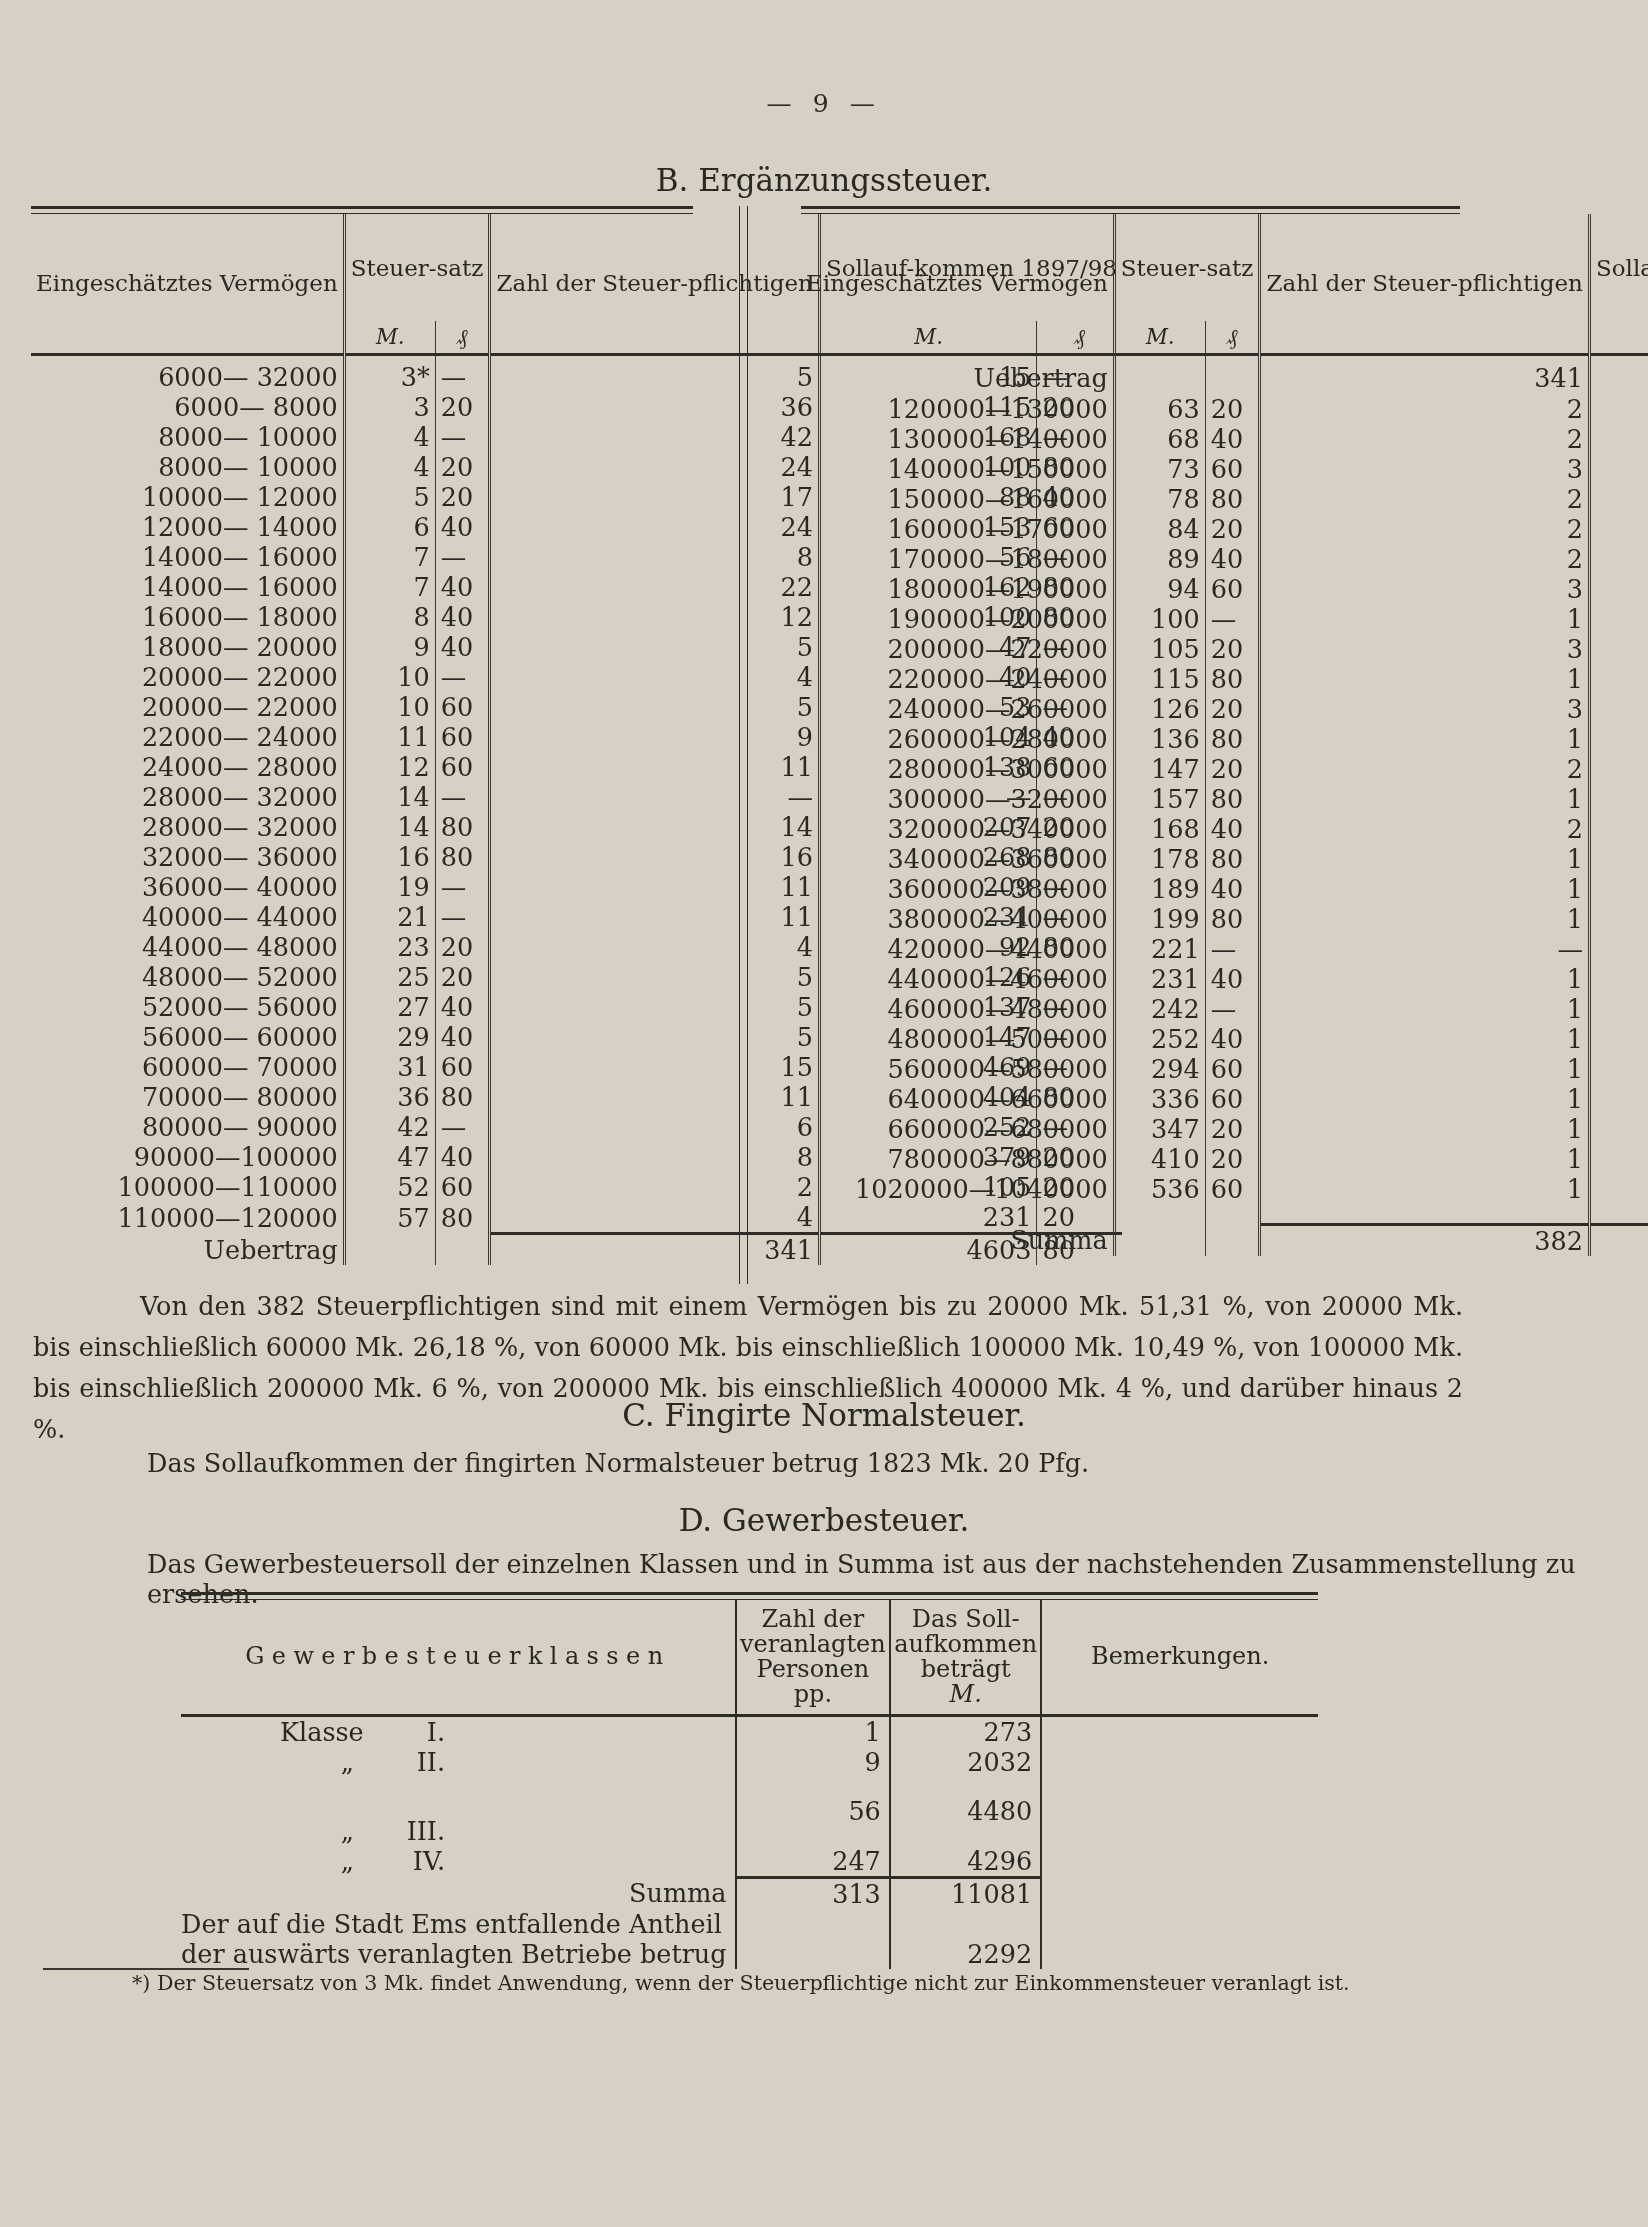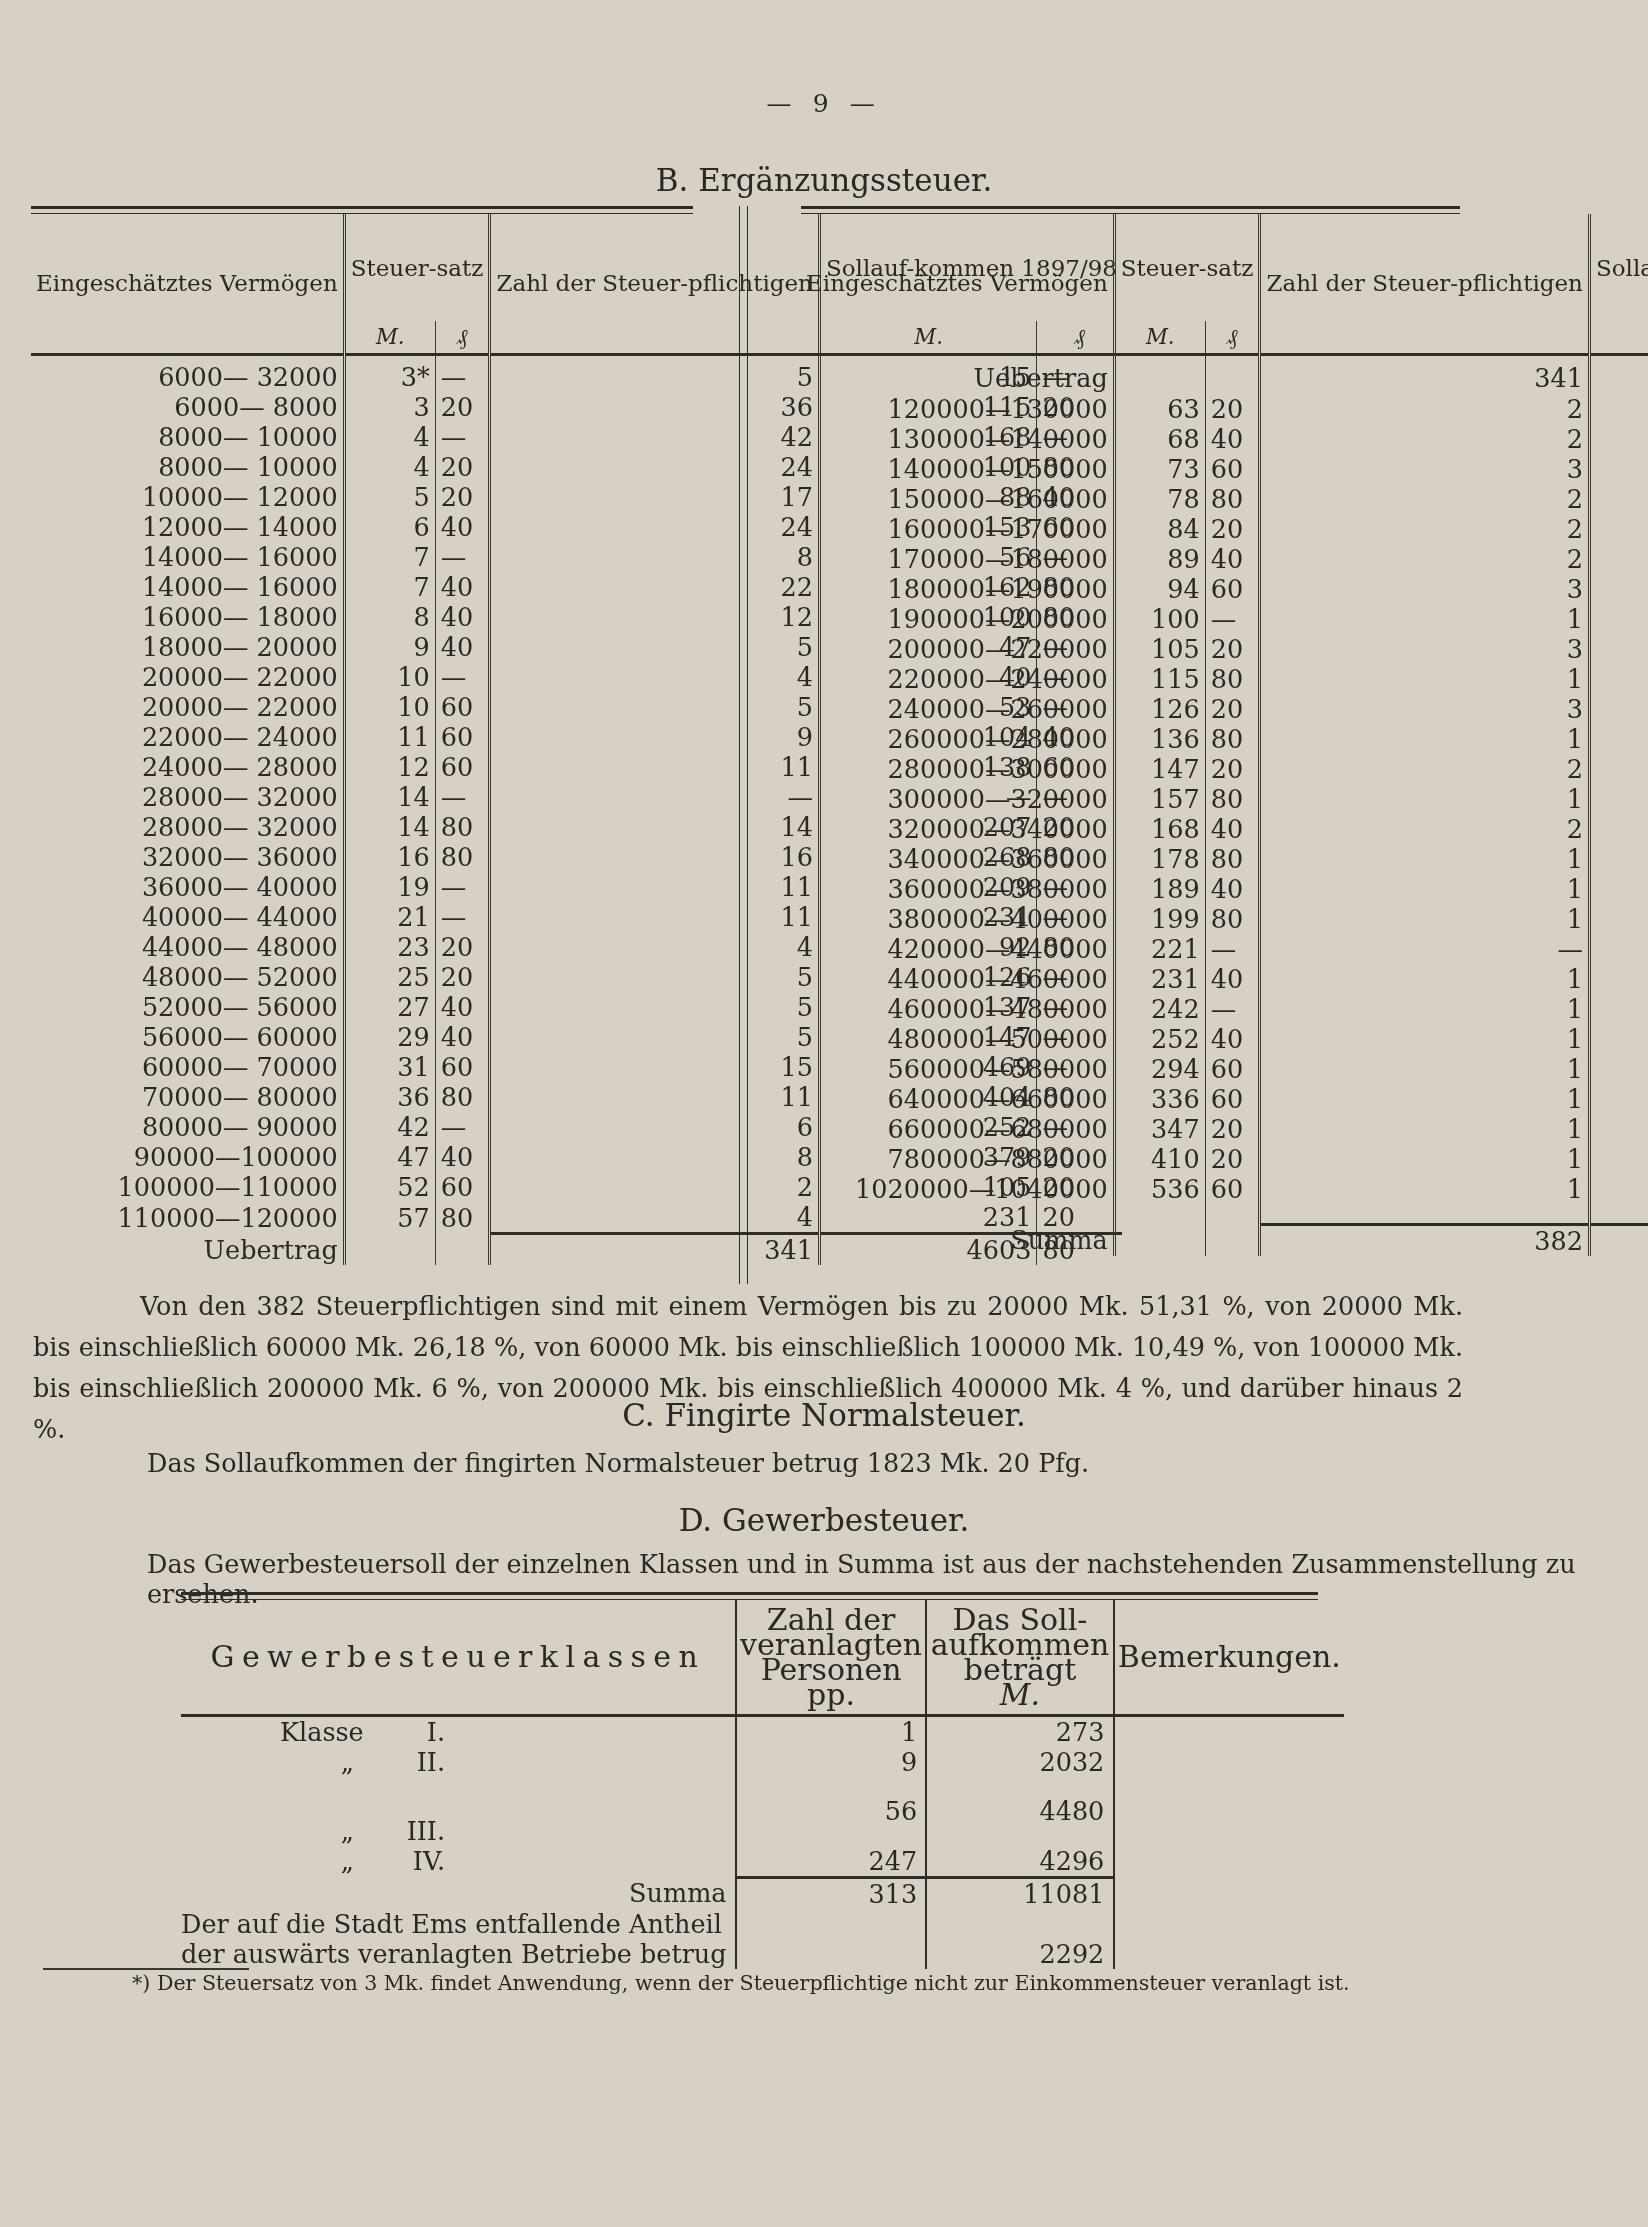--- a/index.html
+++ b/index.html
@@ -30,21 +30,21 @@
   tr.first td { padding-top:6.6px; }
   .center-divider { left:739px; top:206px; width:6.6px; height:1078px; border-left:1.6px solid #2f2b27; border-right:1.6px solid #2f2b27; }
   .para { left:33px; width:1430px; font-size:25.5px; line-height:41px; text-align:justify; }
   .para .indent { display:inline-block; width:107px; }
   .line { font-size:25.5px; }
   
   .gw { left:181px; top:1592px; width:1137px; }
   .gw .r1 { height:3.3px; background:#2f2b27; }
   .gw .r2 { height:1.6px; background:#2f2b27; margin-top:3.3px; }
   table.gt { border-collapse:collapse; width:100%; font-size:25.5px; }
-  table.gt th { font-weight:normal; font-size:30px; line-height:25px; text-align:center; vertical-align:middle; padding:5px 3.3px; }
+  table.gt th { font-weight:normal; font-size:24px; line-height:25px; text-align:center; vertical-align:middle; padding:5px 3.3px; }
   table.gt thead { border-bottom:3.3px solid #2f2b27; }
   table.gt td { line-height:30px; padding:0 8.2px; white-space:nowrap; }
   .vb { border-left:2.5px solid #2f2b27; }
   .footnote-rule { left:43px; top:1968px; width:206px; height:1.6px; background:#3a3631; }
   .footnote { left:132px; top:1971px; font-size:20.6px; }
   .letter-spaced { letter-spacing:7.4px; }
 </style>
 </head>
 <body>
 

